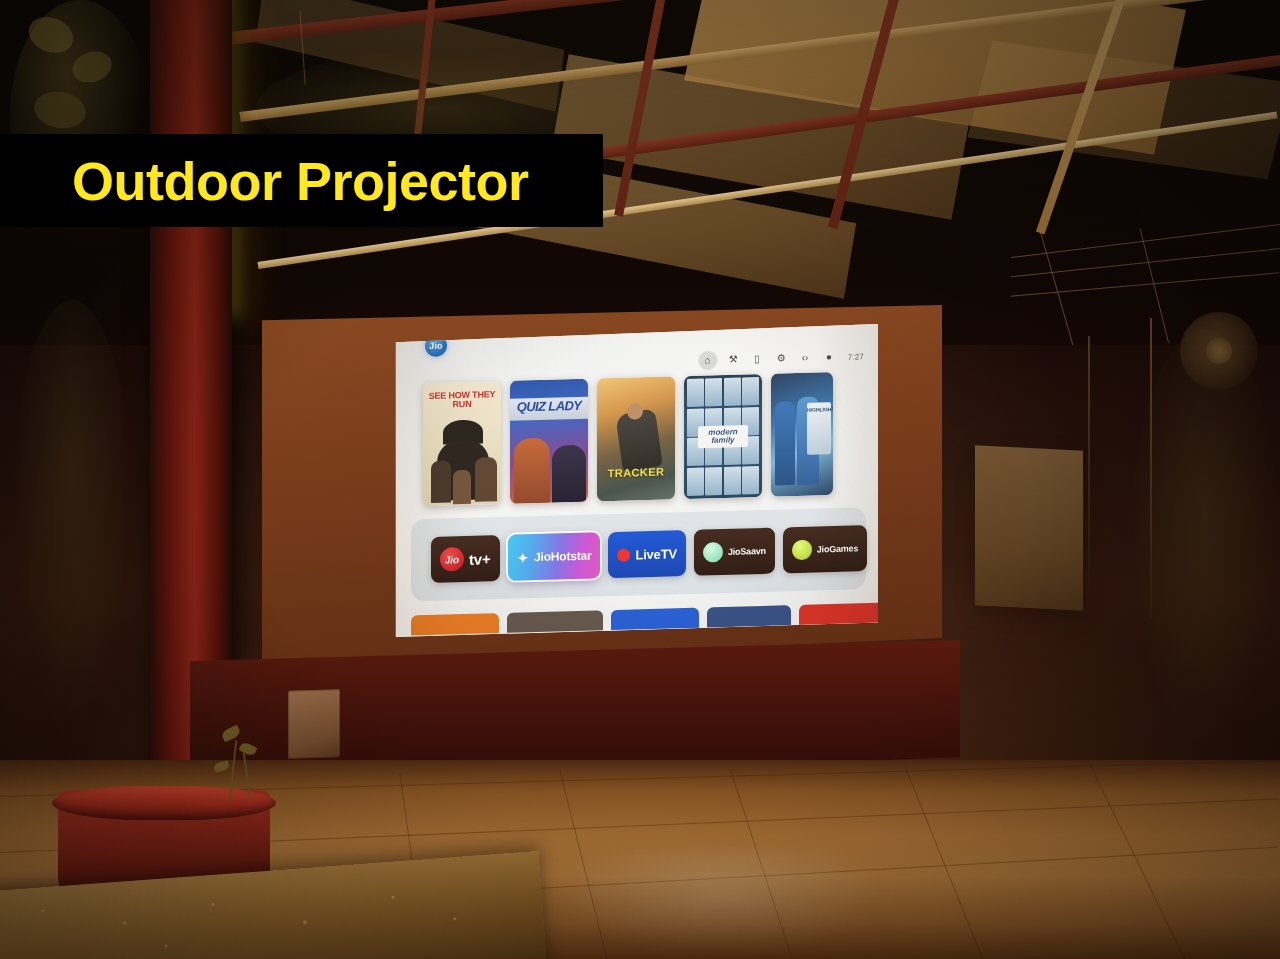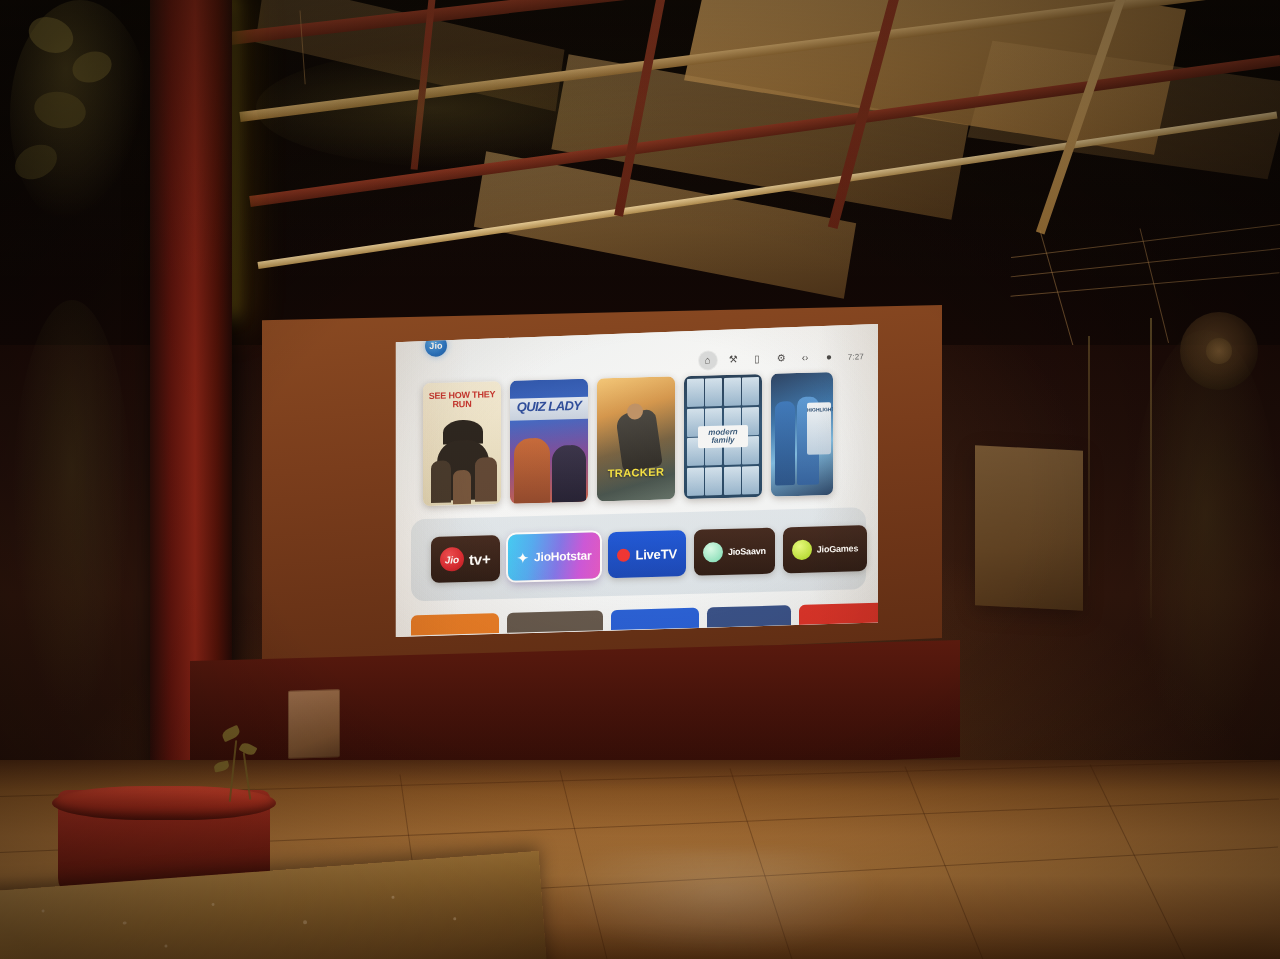--- a/index.html
+++ b/index.html
@@ -509,14 +509,17 @@
     <div class="counter-speck" style="left:140px; top:40px; width:4px; height:3px;"></div>
     <div class="counter-speck" style="left:230px; top:28px; width:3px; height:3px;"></div>
     <div class="counter-speck" style="left:320px; top:52px; width:4px; height:4px;"></div>
     <div class="counter-speck" style="left:410px; top:34px; width:3px; height:3px;"></div>
     <div class="counter-speck" style="left:180px; top:66px; width:3px; height:3px;"></div>
     <div class="counter-speck" style="left:470px; top:60px; width:3px; height:3px;"></div>
   </div>
 
   <div class="grade"></div>
 
+  <div class="title-banner">
+    <div class="ttl">Outdoor Projector</div>
+  </div>
 
 </div>
 
 </body></html>

